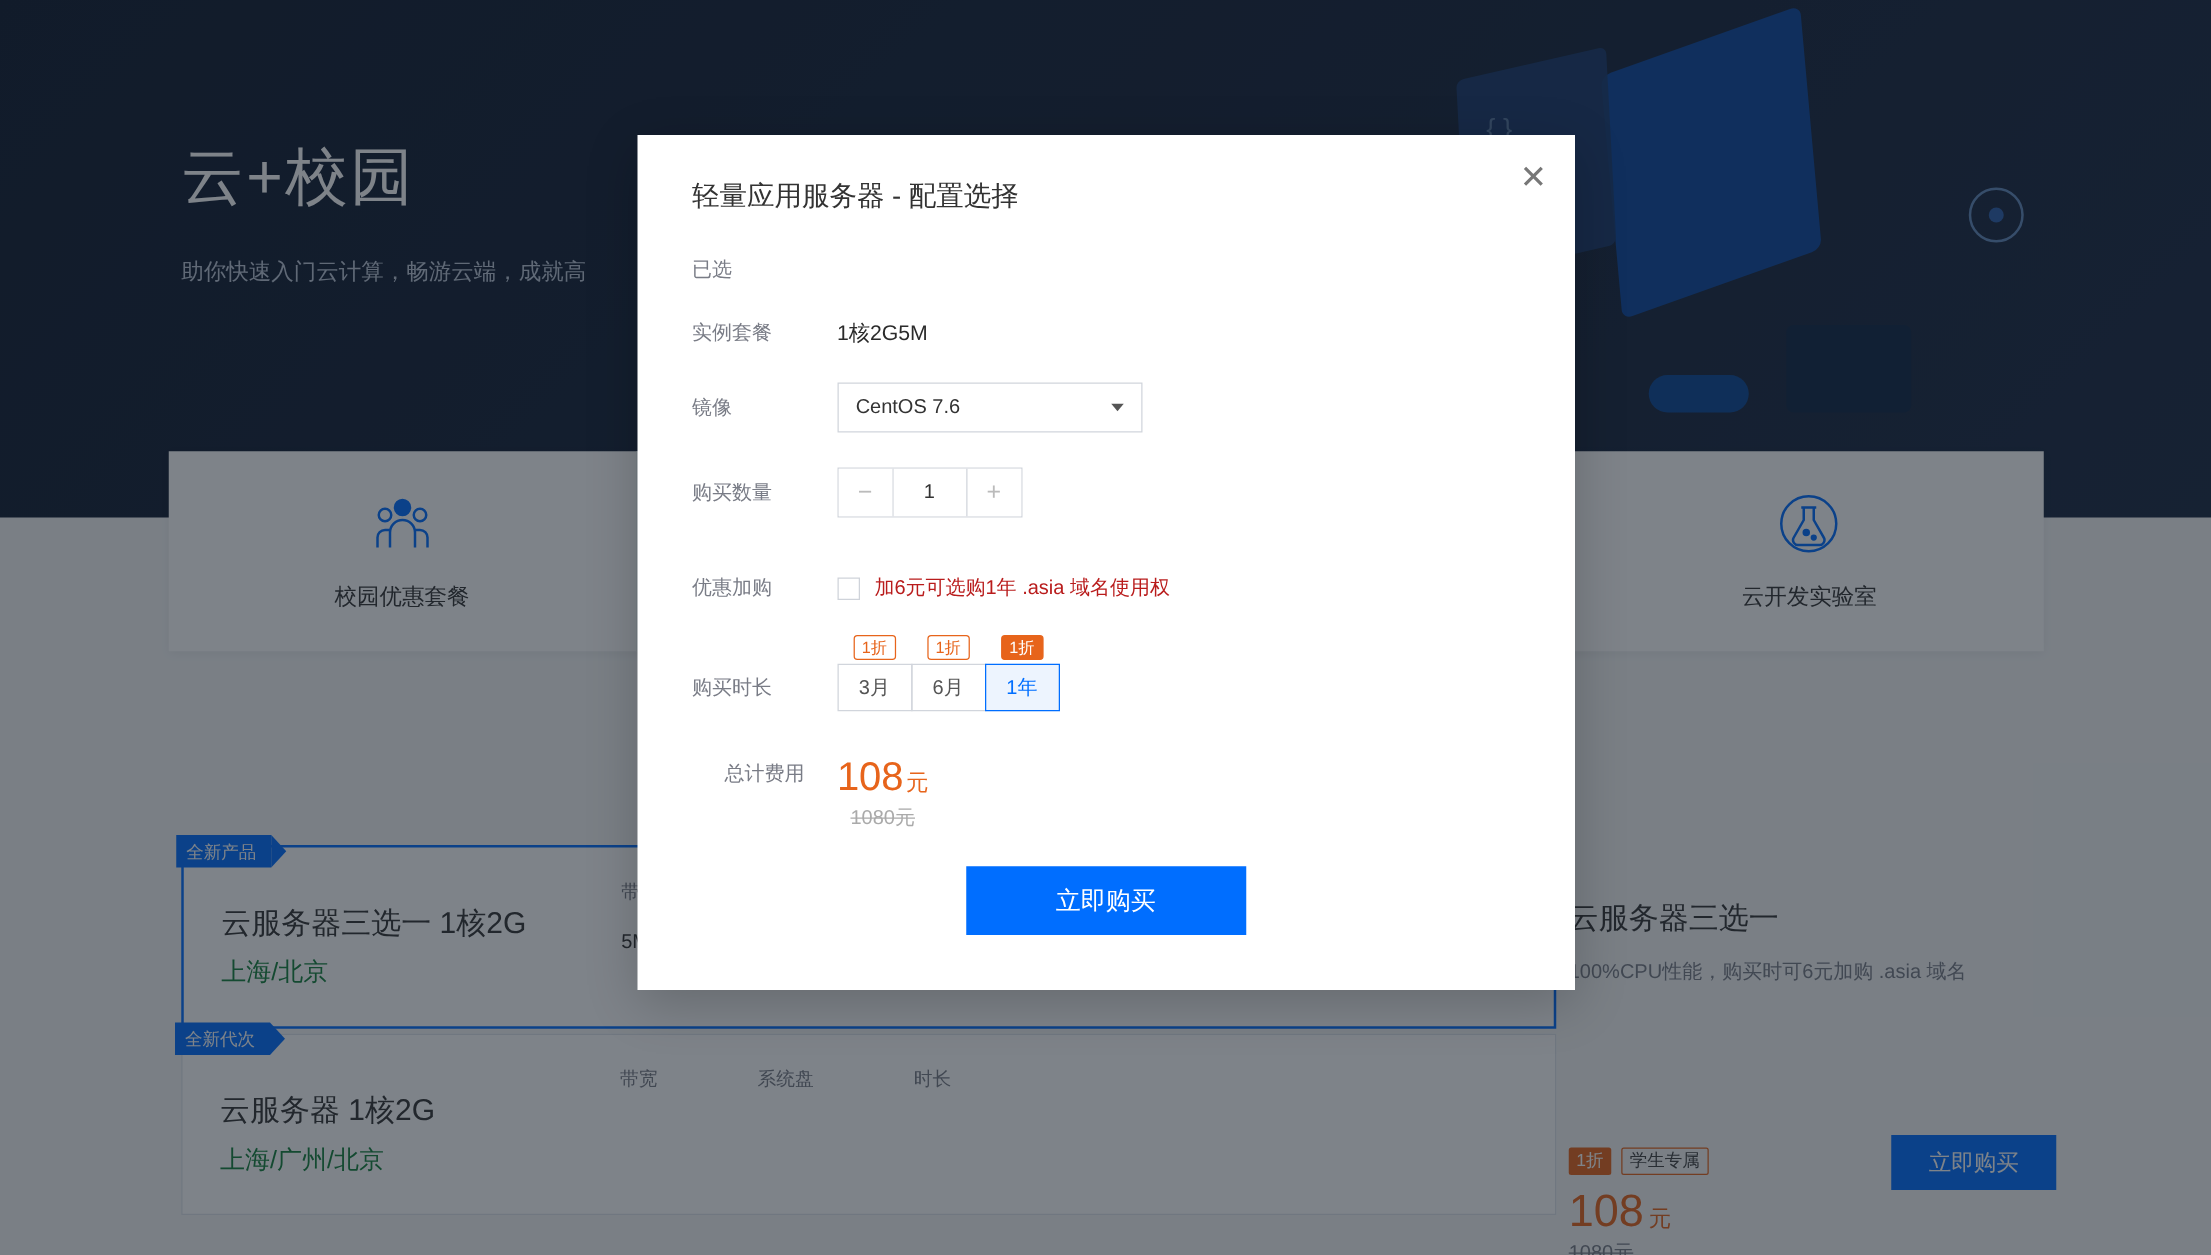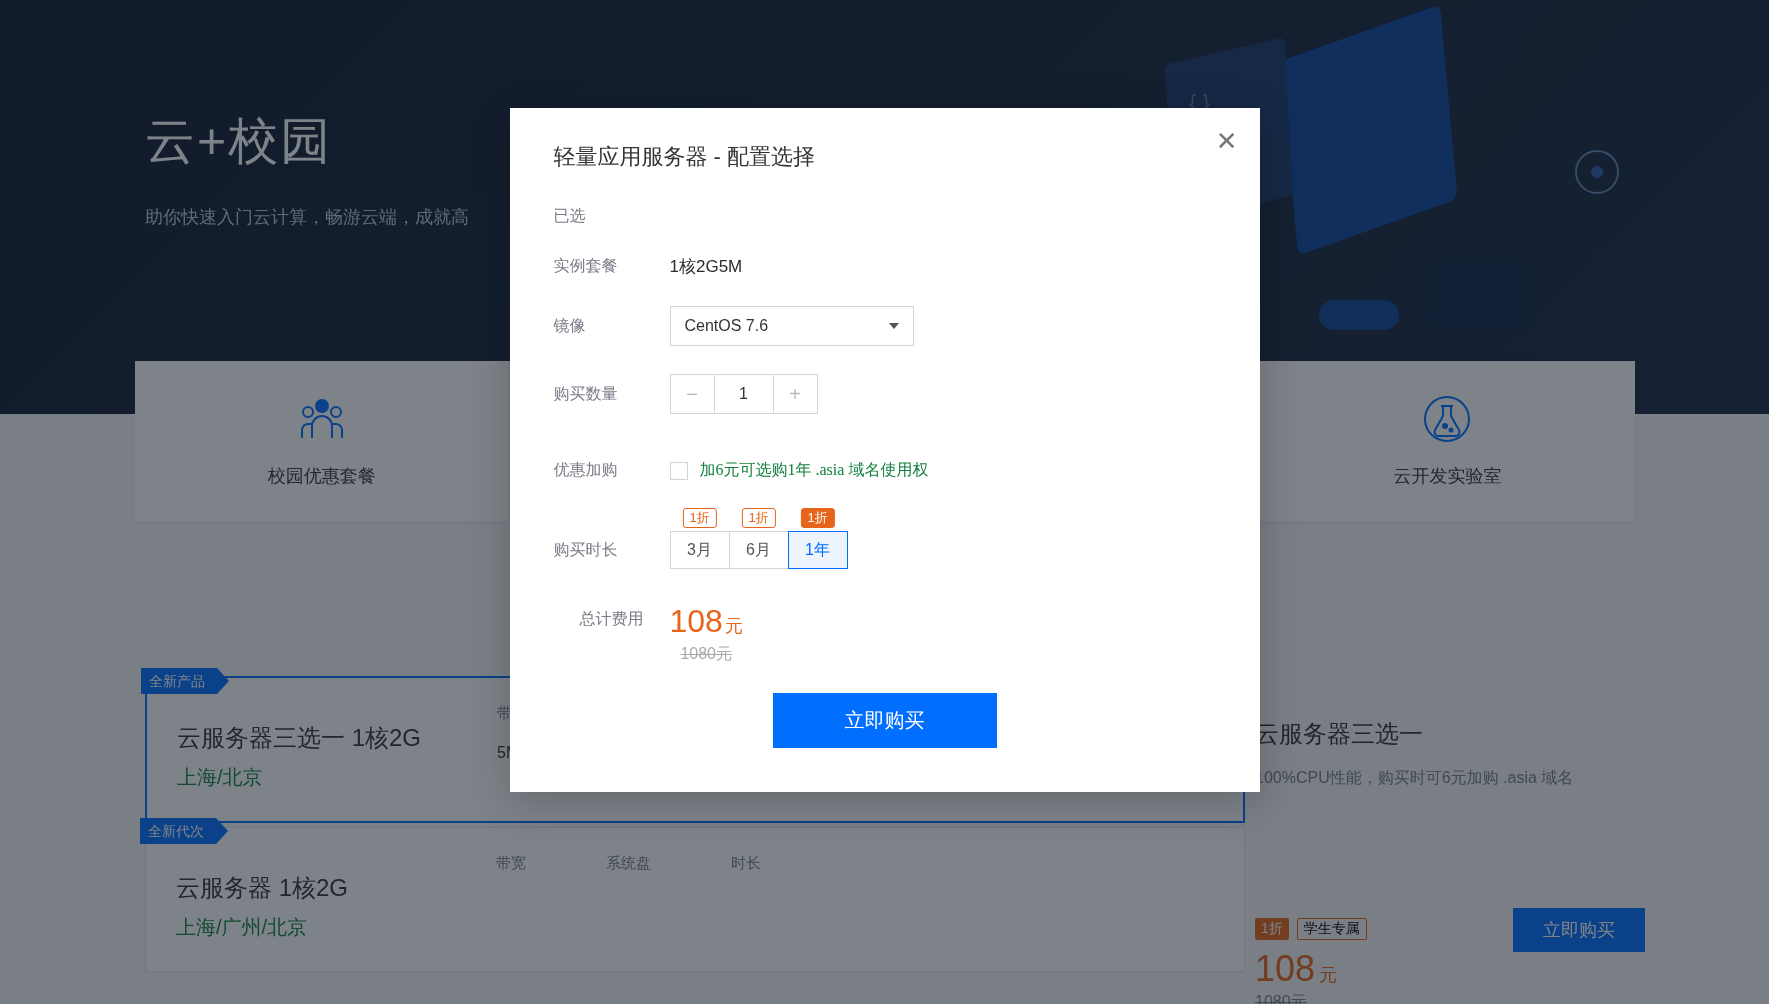--- a/index.html
+++ b/index.html
@@ -68,21 +68,21 @@
 .spec-value { font-size: 16px; color: #333; }
 
 
 .right-col {
   position: absolute; top: 718px; left: 1255px; width: 390px;
 }
 .right-title { font-size: 24px; color: #333; margin-bottom: 14px; }
 .right-desc { font-size: 16px; color: #797c86; line-height: 1.8; margin-bottom: 20px; }
 .badge-row { display: flex; gap: 8px; align-items: center; margin-bottom: 8px; margin-top: 125px; }
 .badge-orange { background: #e7641b; color: #fff; font-size: 14px; padding: 2px 6px; border-radius: 2px; }
-.badge-outline { border: 1px solid #e7641b; color: #000000; font-size: 14px; padding: 1px 6px; border-radius: 2px; }
+.badge-outline { border: 1px solid #e7641b; color: #404040; font-size: 14px; padding: 1px 6px; border-radius: 2px; }
 .price-row { display: flex; align-items: baseline; margin-bottom: 2px; }
 .price-big { color: #e7641b; font-size: 36px; font-weight: 500; }
 .price-unit { color: #e7641b; font-size: 18px; margin-left: 4px; }
 .buy-btn-right {
   background: #006eff; color: #fff; font-size: 18px; padding: 10px 30px;
   border: none; position: absolute; right: 0; top: 190px;
 }
 .old-price-right { color: #797c86; font-size: 16px; text-decoration: line-through; }
 
 
@@ -113,21 +113,21 @@
 .stepper button {
   width: 44px; background: #fff; border: none; font-size: 20px; color: #bbb; cursor: pointer;
 }
 .stepper .minus { border-right: 1px solid #d1d5dc; }
 .stepper .plus  { border-left: 1px solid #d1d5dc; }
 .stepper input {
   width: 58px; border: none; text-align: center; font-size: 16px; color: #333;
 }
 .checkbox-row { display: flex; align-items: center; gap: 12px; }
 .checkbox { width: 18px; height: 18px; border: 1px solid #cfd3da; }
-.checkbox-label { font-size: 16px; color: #15803d; font-family: Liberation Serif, serif; }
+.checkbox-label { font-size: 16px; color: #b91c1c; }
 
 .duration-row { display: flex; }
 .dur-item {
   position: relative; border: 1px solid #d1d5dc; height: 38px; width: 60px;
   display: flex; align-items: center; justify-content: center; font-size: 16px;
   color: #555; margin-right: -1px; cursor: pointer;
 }
 .dur-item.active { border: 1px solid #006eff; background: #edf4fe; color: #006eff; z-index: 1; }
 .dur-tag {
   position: absolute; top: -24px; left: 50%; transform: translateX(-50%);

